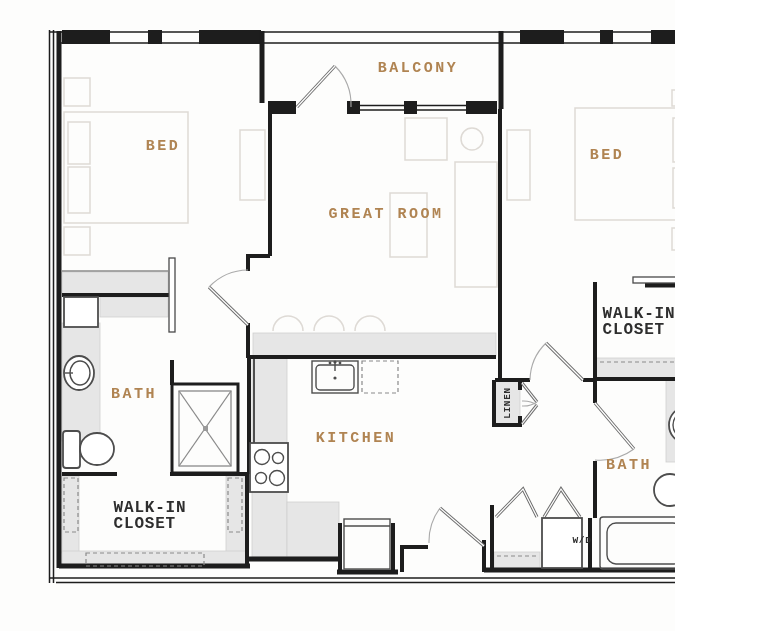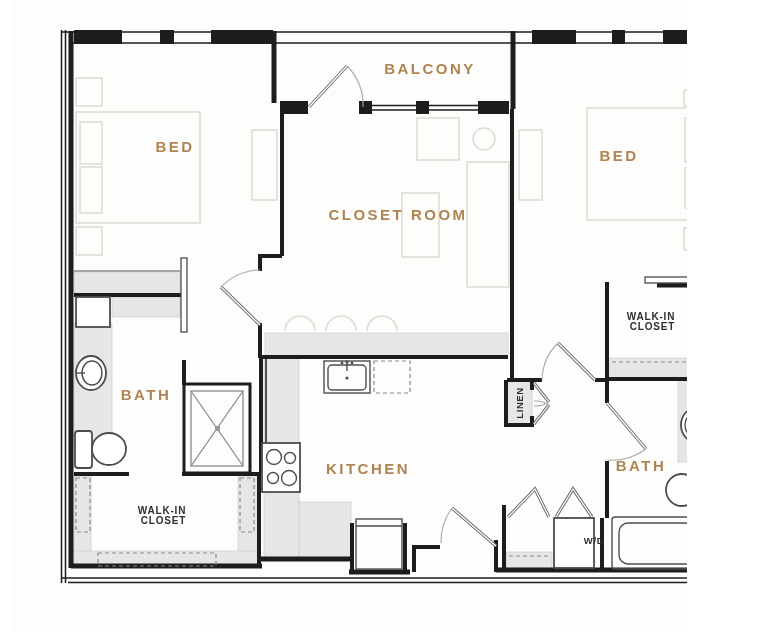--- a/index.html
+++ b/index.html
@@ -7,26 +7,26 @@
     --utility-label:#2e2e2e;
     --wall:#1d1d1d;
     --counter:#e6e6e6;
     --furniture:#dedad5;
     --fixture:#4d4d4d;
     --arc:#aaaaaa;
     --bg:#fdfdfc;
   }
   html,body{margin:0;padding:0;background:#fff;}
   #plan{position:relative;width:675px;height:631px;background:var(--bg);overflow:hidden;
-        font-family:Liberation Sans, sans-serif;margin-left:12px;}
+        font-family:Liberation Mono, monospace;}
   #plan svg{position:absolute;left:0;top:0;}
   .lbl{position:absolute;transform:translate(-50%,-50%);font-weight:bold;color:var(--room-label);
        letter-spacing:2.5px;font-size:15px;white-space:nowrap;}
   .lbl.big{font-size:15px;letter-spacing:2.5px;}
-  .lbl.utility{color:var(--utility-label);font-size:10px;letter-spacing:0.8px;text-align:right;line-height:1.0;}
+  .lbl.utility{color:var(--utility-label);font-size:16px;letter-spacing:0.8px;text-align:left;line-height:1.0;}
   .lbl.tiny{color:var(--utility-label);font-size:9.5px;letter-spacing:0.6px;}
   .lbl.vert{transform:translate(-50%,-50%) rotate(-90deg);}
   
   .wall{stroke:var(--wall);fill:none;}
   .w5{stroke-width:5;} .w4{stroke-width:4;}
   .thin{stroke:var(--wall);stroke-width:1.5;fill:none;}
   .blk{fill:var(--wall);stroke:none;}
   .cnt{fill:var(--counter);stroke:#cfcfcf;stroke-width:0.8;}
   .fur{stroke:var(--furniture);fill:none;stroke-width:1.5;}
   .fix{stroke:var(--fixture);fill:#fff;stroke-width:1.8;}
@@ -277,24 +277,24 @@
     <rect class="dash" x="86" y="553" width="118" height="13"></rect>
     <line class="dash" x1="688" y1="290" x2="688" y2="340"></line>
     <line class="dash" x1="600" y1="362" x2="678" y2="362"></line>
     <line class="dash" x1="497" y1="556" x2="538" y2="556"></line>
   </g>
 </svg>
 
   <div class="lbl big" style="left:418px;top:68px">BALCONY</div>
   <div class="lbl big" style="left:163px;top:146px">BED</div>
   <div class="lbl big" style="left:607px;top:155px">BED</div>
-  <div class="lbl big" style="left:386px;top:214px">CLOSET ROOM</div>
+  <div class="lbl big" style="left:386px;top:214px">GREAT ROOM</div>
   <div class="lbl big" style="left:134px;top:394px">BATH</div>
   <div class="lbl big" style="left:629px;top:465px">BATH</div>
-  <div class="lbl big" style="left:356px;top:468px">KITCHEN</div>
+  <div class="lbl big" style="left:356px;top:438px">KITCHEN</div>
   <div class="lbl utility" style="left:150px;top:516px">
     <span style="display:block">WALK-IN</span>
     <span style="display:block">CLOSET</span>
   </div>
   <div class="lbl utility" style="left:639px;top:322px">
     <span style="display:block">WALK-IN</span>
     <span style="display:block">CLOSET</span>
   </div>
   <div class="lbl tiny vert" style="left:507px;top:403px">LINEN</div>
   <div class="lbl tiny" style="left:582px;top:540px">W/D</div>

